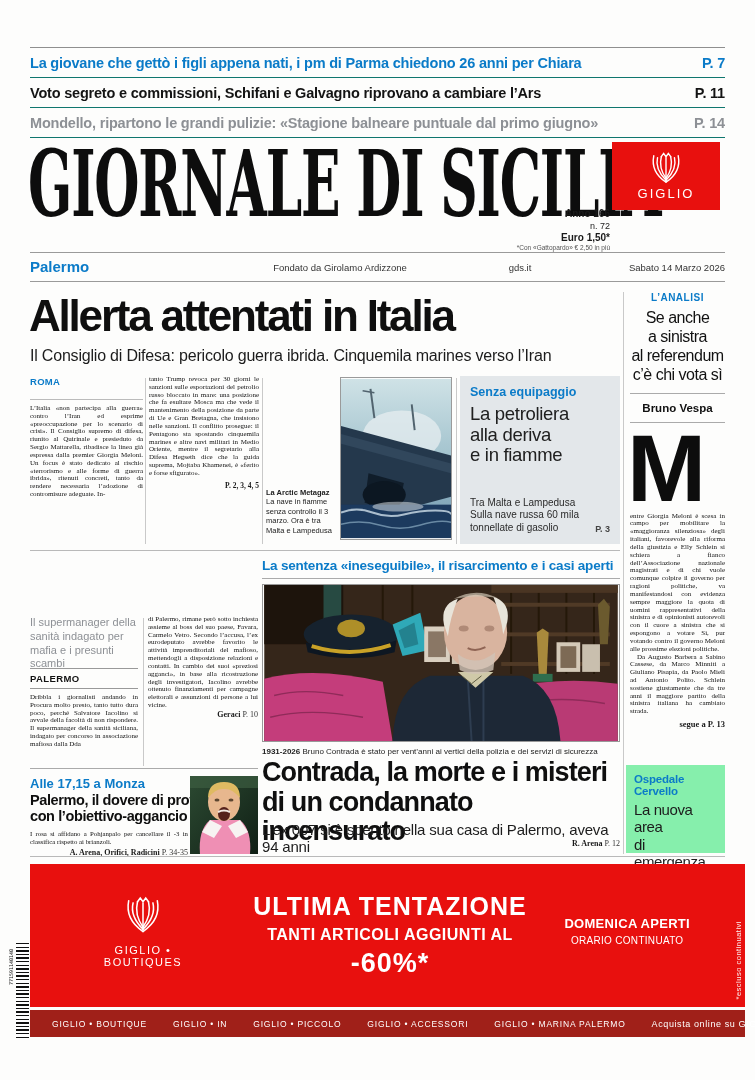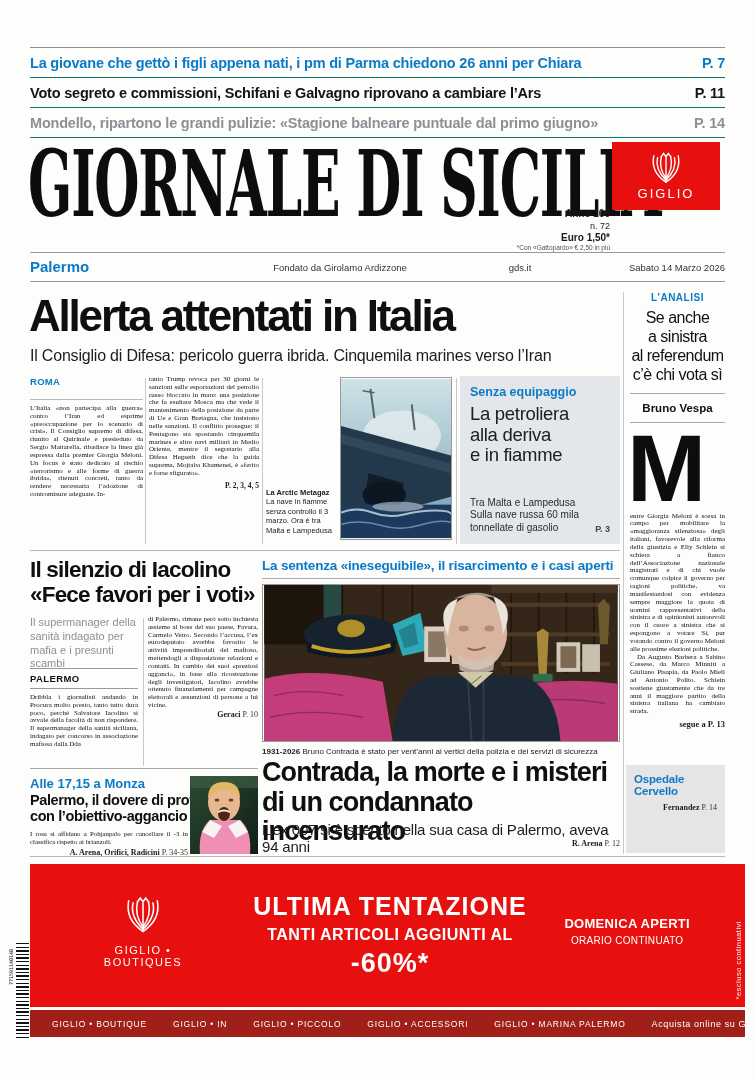--- a/index.html
+++ b/index.html
@@ -95,21 +95,21 @@
   
   .rcol { position:absolute; left:630px; top:292px; width:95px; }
   .rcol .k { text-align:center; font-size:10px; letter-spacing:0.5px; }
   .rcol .h { text-align:center; font-size:16px; line-height:1.18; letter-spacing:-0.5px; color:#111; margin-top:6px; }
   .rcol .rule { height:1px; background:#aaa; margin:8px 0; }
   .rcol .by { text-align:center; font-size:11.5px; font-weight:bold; color:#111; }
   .rcol .drop { font-size:95px; line-height:0.78; font-weight:800; color:#0d0d0d; margin:6px 0 8px -3px; }
   .rcol .p2 { text-indent:7px; }
   .rcol .segue { text-align:right; font-weight:bold; font-size:8.5px; margin-top:3px; font-family:"Liberation Serif",serif; }
 
-  .cerv-box { position:absolute; left:626px; top:765px; width:99px; height:88px; background:#e5e5e5; padding:8px 8px; }
+  .cerv-box { position:absolute; left:626px; top:765px; width:99px; height:88px; background:#86efac; padding:8px 8px; }
   .cerv-box .k { font-size:11.5px; letter-spacing:-0.2px; }
   .cerv-box .h { font-size:15px; line-height:1.15; letter-spacing:-0.4px; color:#1c1c1c; margin-top:4px; }
   .cerv-box .s { margin-top:6px; }
 
   
   .ad { position:absolute; left:30px; top:864px; width:715px; height:143px; background:#e8100e; color:#fff; }
   .ad .brand { position:absolute; left:48px; top:32px; width:130px; text-align:center; }
   .ad .brand .bn { font-size:11px; letter-spacing:1.5px; margin-top:6px; }
   .ad .title { position:absolute; left:180px; top:28px; width:360px; text-align:center;
     font-size:25px; font-weight:600; letter-spacing:1px; }
@@ -232,22 +232,20 @@
     <div class="h pre">La petroliera
 alla deriva
 e in fiamme</div>
     <div class="d pre">Tra Malta e Lampedusa
 Sulla nave russa 60 mila tonnellate di gasolio</div>
     <div class="p">P. 3</div>
   </div>
 
   <div class="hair" style="left:30px; top:550px; width:590px; height:1px;"></div>
 
-  <div class="iac-hl pre">Il silenzio di Iacolino
-«Fece favori per i voti»</div>
   <div class="iac-stand">Il supermanager della sanità indagato per mafia e i presunti scambi</div>
   <div class="iac-kicker">PALERMO</div>
   <div class="iac-col1 body-txt">Dribbla i giornalisti andando in Procura molto presto, tanto tutto dura poco, perché Salvatore Iacolino si avvale della facoltà di non rispondere. Il supermanager della sanità siciliana, indagato per concorso in associazione mafiosa dalla Dda</div>
   <div class="iac-col2">
     <div class="body-txt">di Palermo, rimane però sotto inchiesta assieme al boss del suo paese, Favara, Carmelo Vetro. Secondo l’accusa, l’ex eurodeputato avrebbe favorito le attività imprenditoriali del mafioso, mettendogli a disposizione relazioni e contatti. In cambio dei suoi «preziosi agganci», in base alla ricostruzione degli investigatori, Iacolino avrebbe ottenuto finanziamenti per campagne elettorali e assunzioni di persone a lui vicine.</div>
     <div class="sig">
       <span>Geraci</span>
       <span class="pg">P. 10</span>
     </div>
   </div>
@@ -366,20 +364,22 @@
     <div class="by">Bruno Vespa</div>
     <div class="rule"></div>
     <div class="drop">M</div>
     <div class="body-txt">entre Giorgia Meloni è scesa in campo per mobilitare la «maggioranza silenziosa» degli italiani, favorevole alla riforma della giustizia e Elly Schlein si schiera a fianco dell’Associazione nazionale magistrati e di chi vuole comunque colpire il governo per ragioni politiche, va manifestandosi con evidenza sempre maggiore la quota di uomini rappresentativi della sinistra e di opinionisti autorevoli con il cuore a sinistra che si espongono a votare Sì, pur votando contro il governo Meloni alle prossime elezioni politiche.</div>
     <div class="body-txt p2">Da Augusto Barbera a Sabino Cassese, da Marco Minniti a Giuliano Pisapia, da Paolo Mieli ad Antonio Polito. Schlein sostiene giustamente che da tre anni il maggiore partito della sinistra italiana ha cambiato strada.</div>
     <div class="segue">segue a P. 13</div>
   </div>
 
   <div class="cerv-box">
     <div class="k kicker-blue">Ospedale Cervello</div>
+    <div class="h pre">La nuova area
+di emergenza</div>
     <div class="s sig">
       <span>Fernandez</span>
       <span class="pg">P. 14</span>
     </div>
   </div>
 
   <div class="ad">
     <div class="brand">
       <svg width="44" height="38" viewBox="0 0 40 34">
         <g stroke="#fff" stroke-width="1.4" fill="none" stroke-linecap="round">

